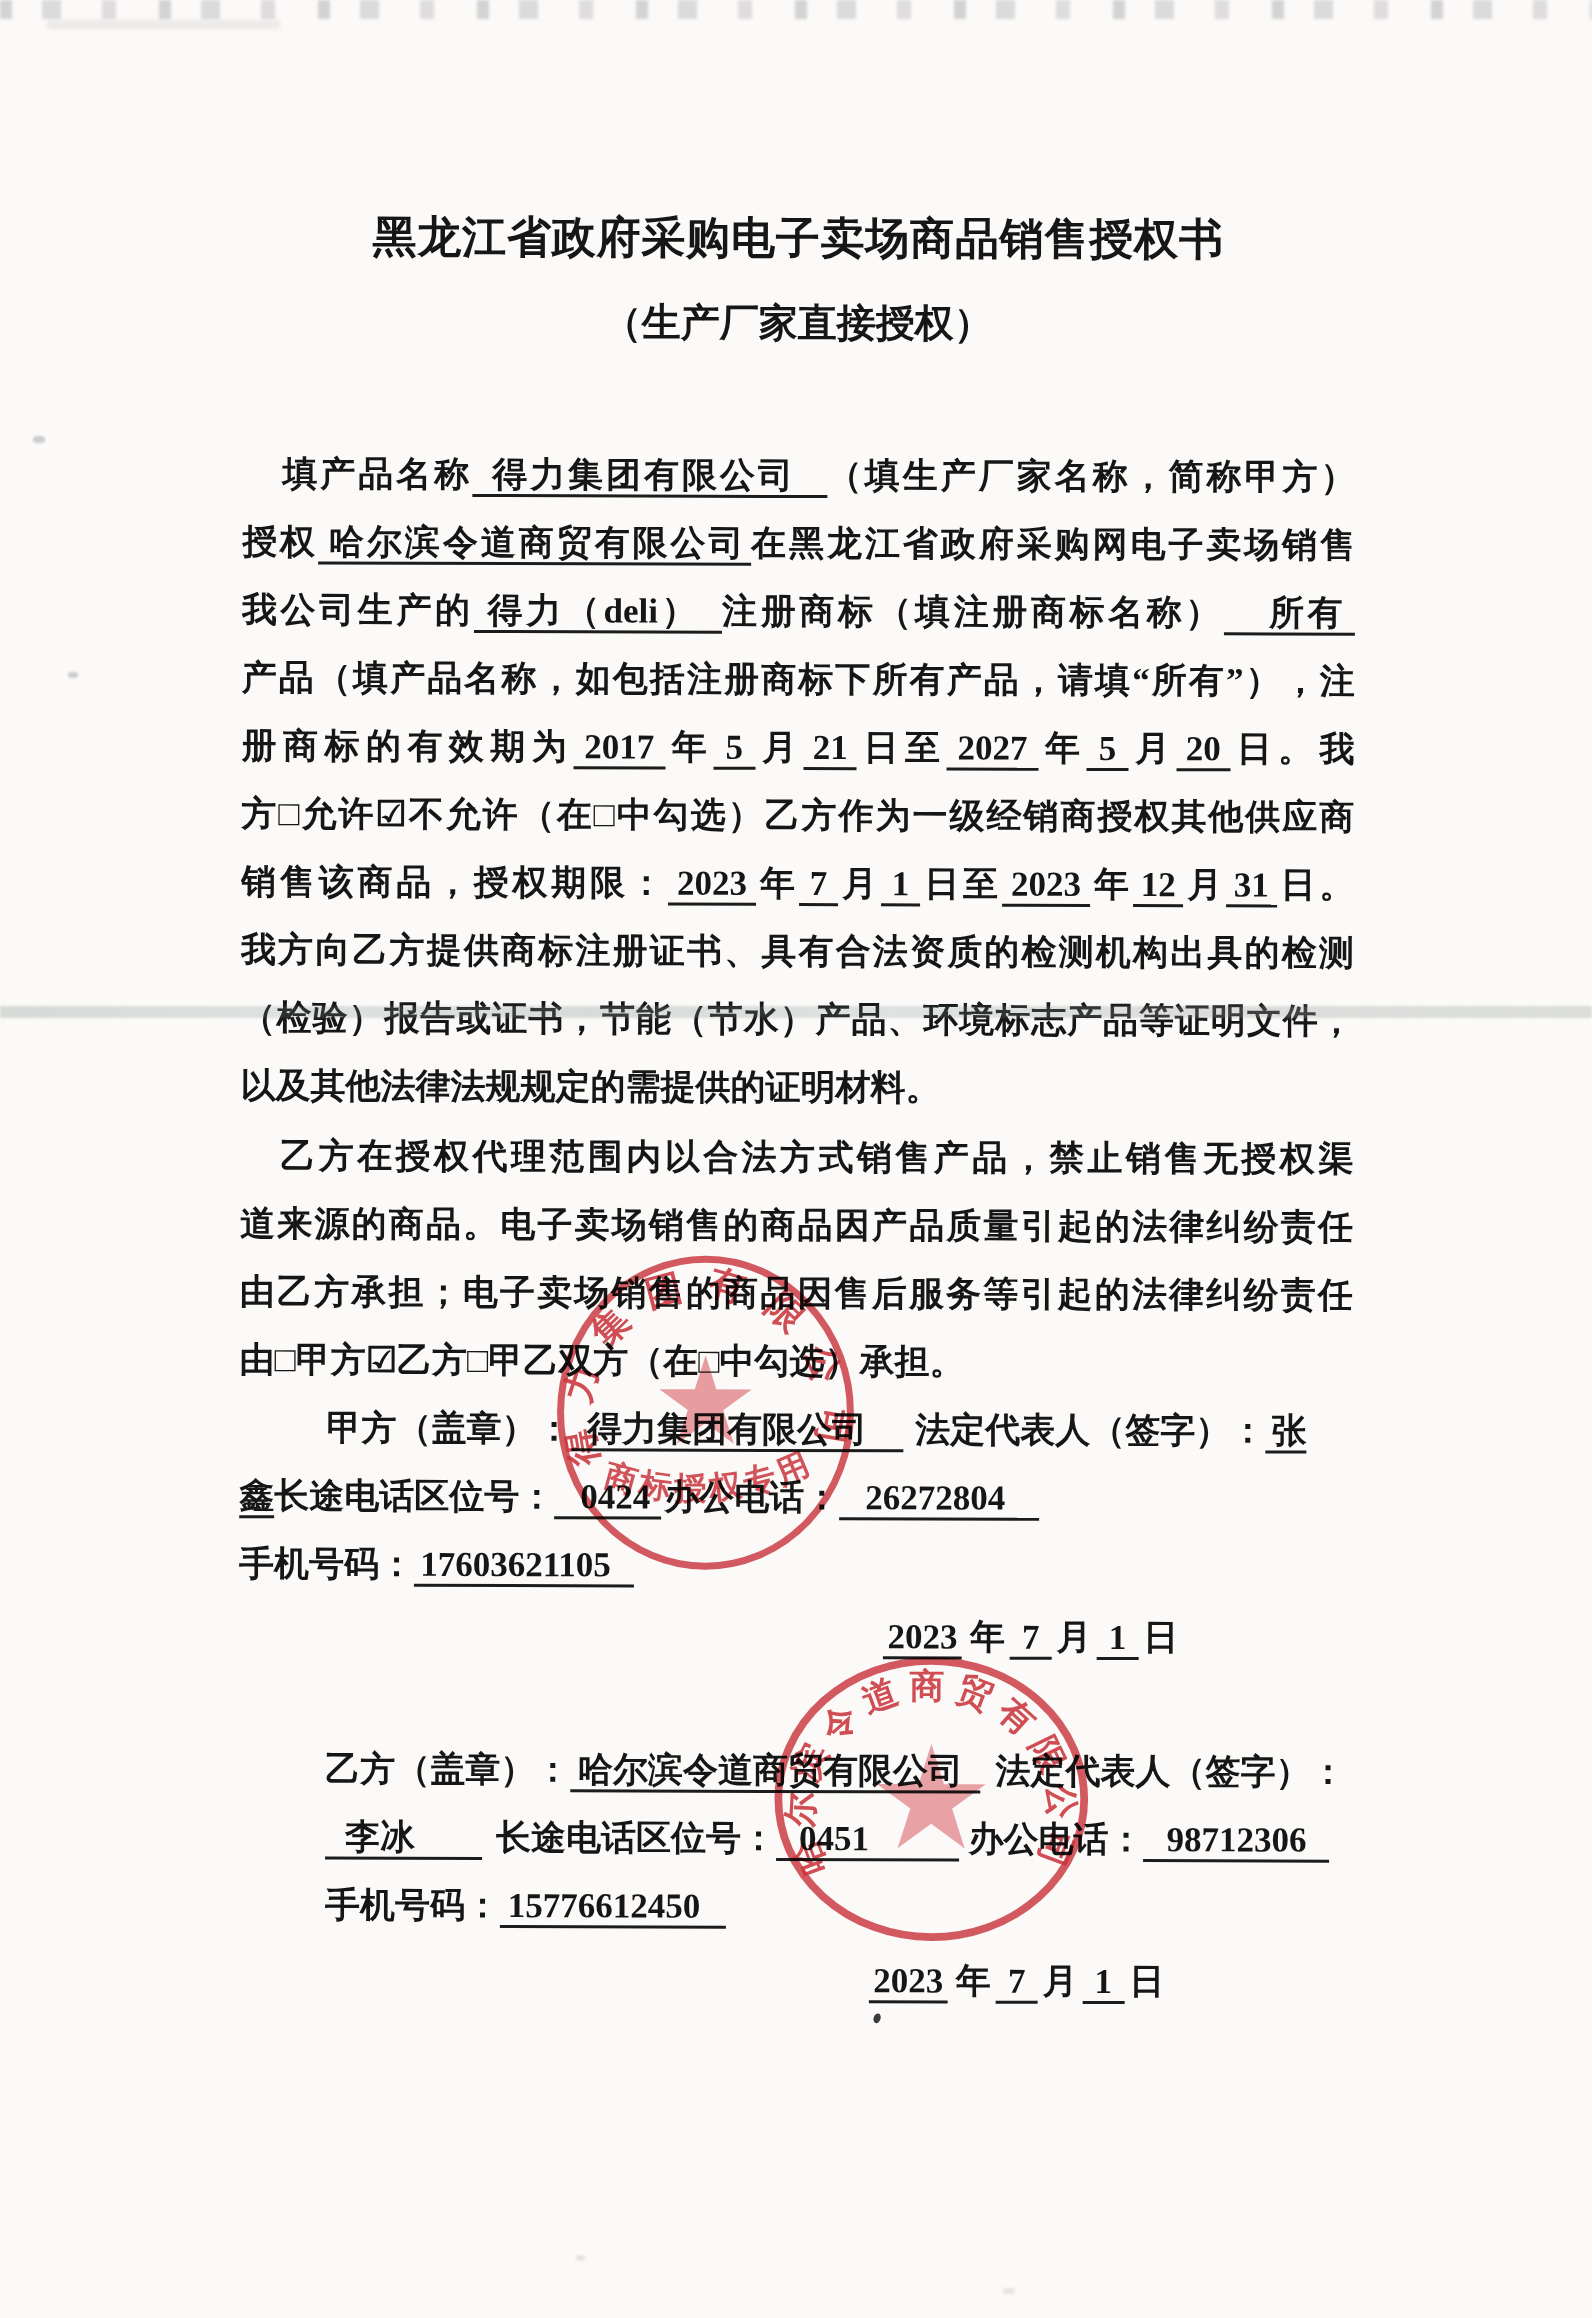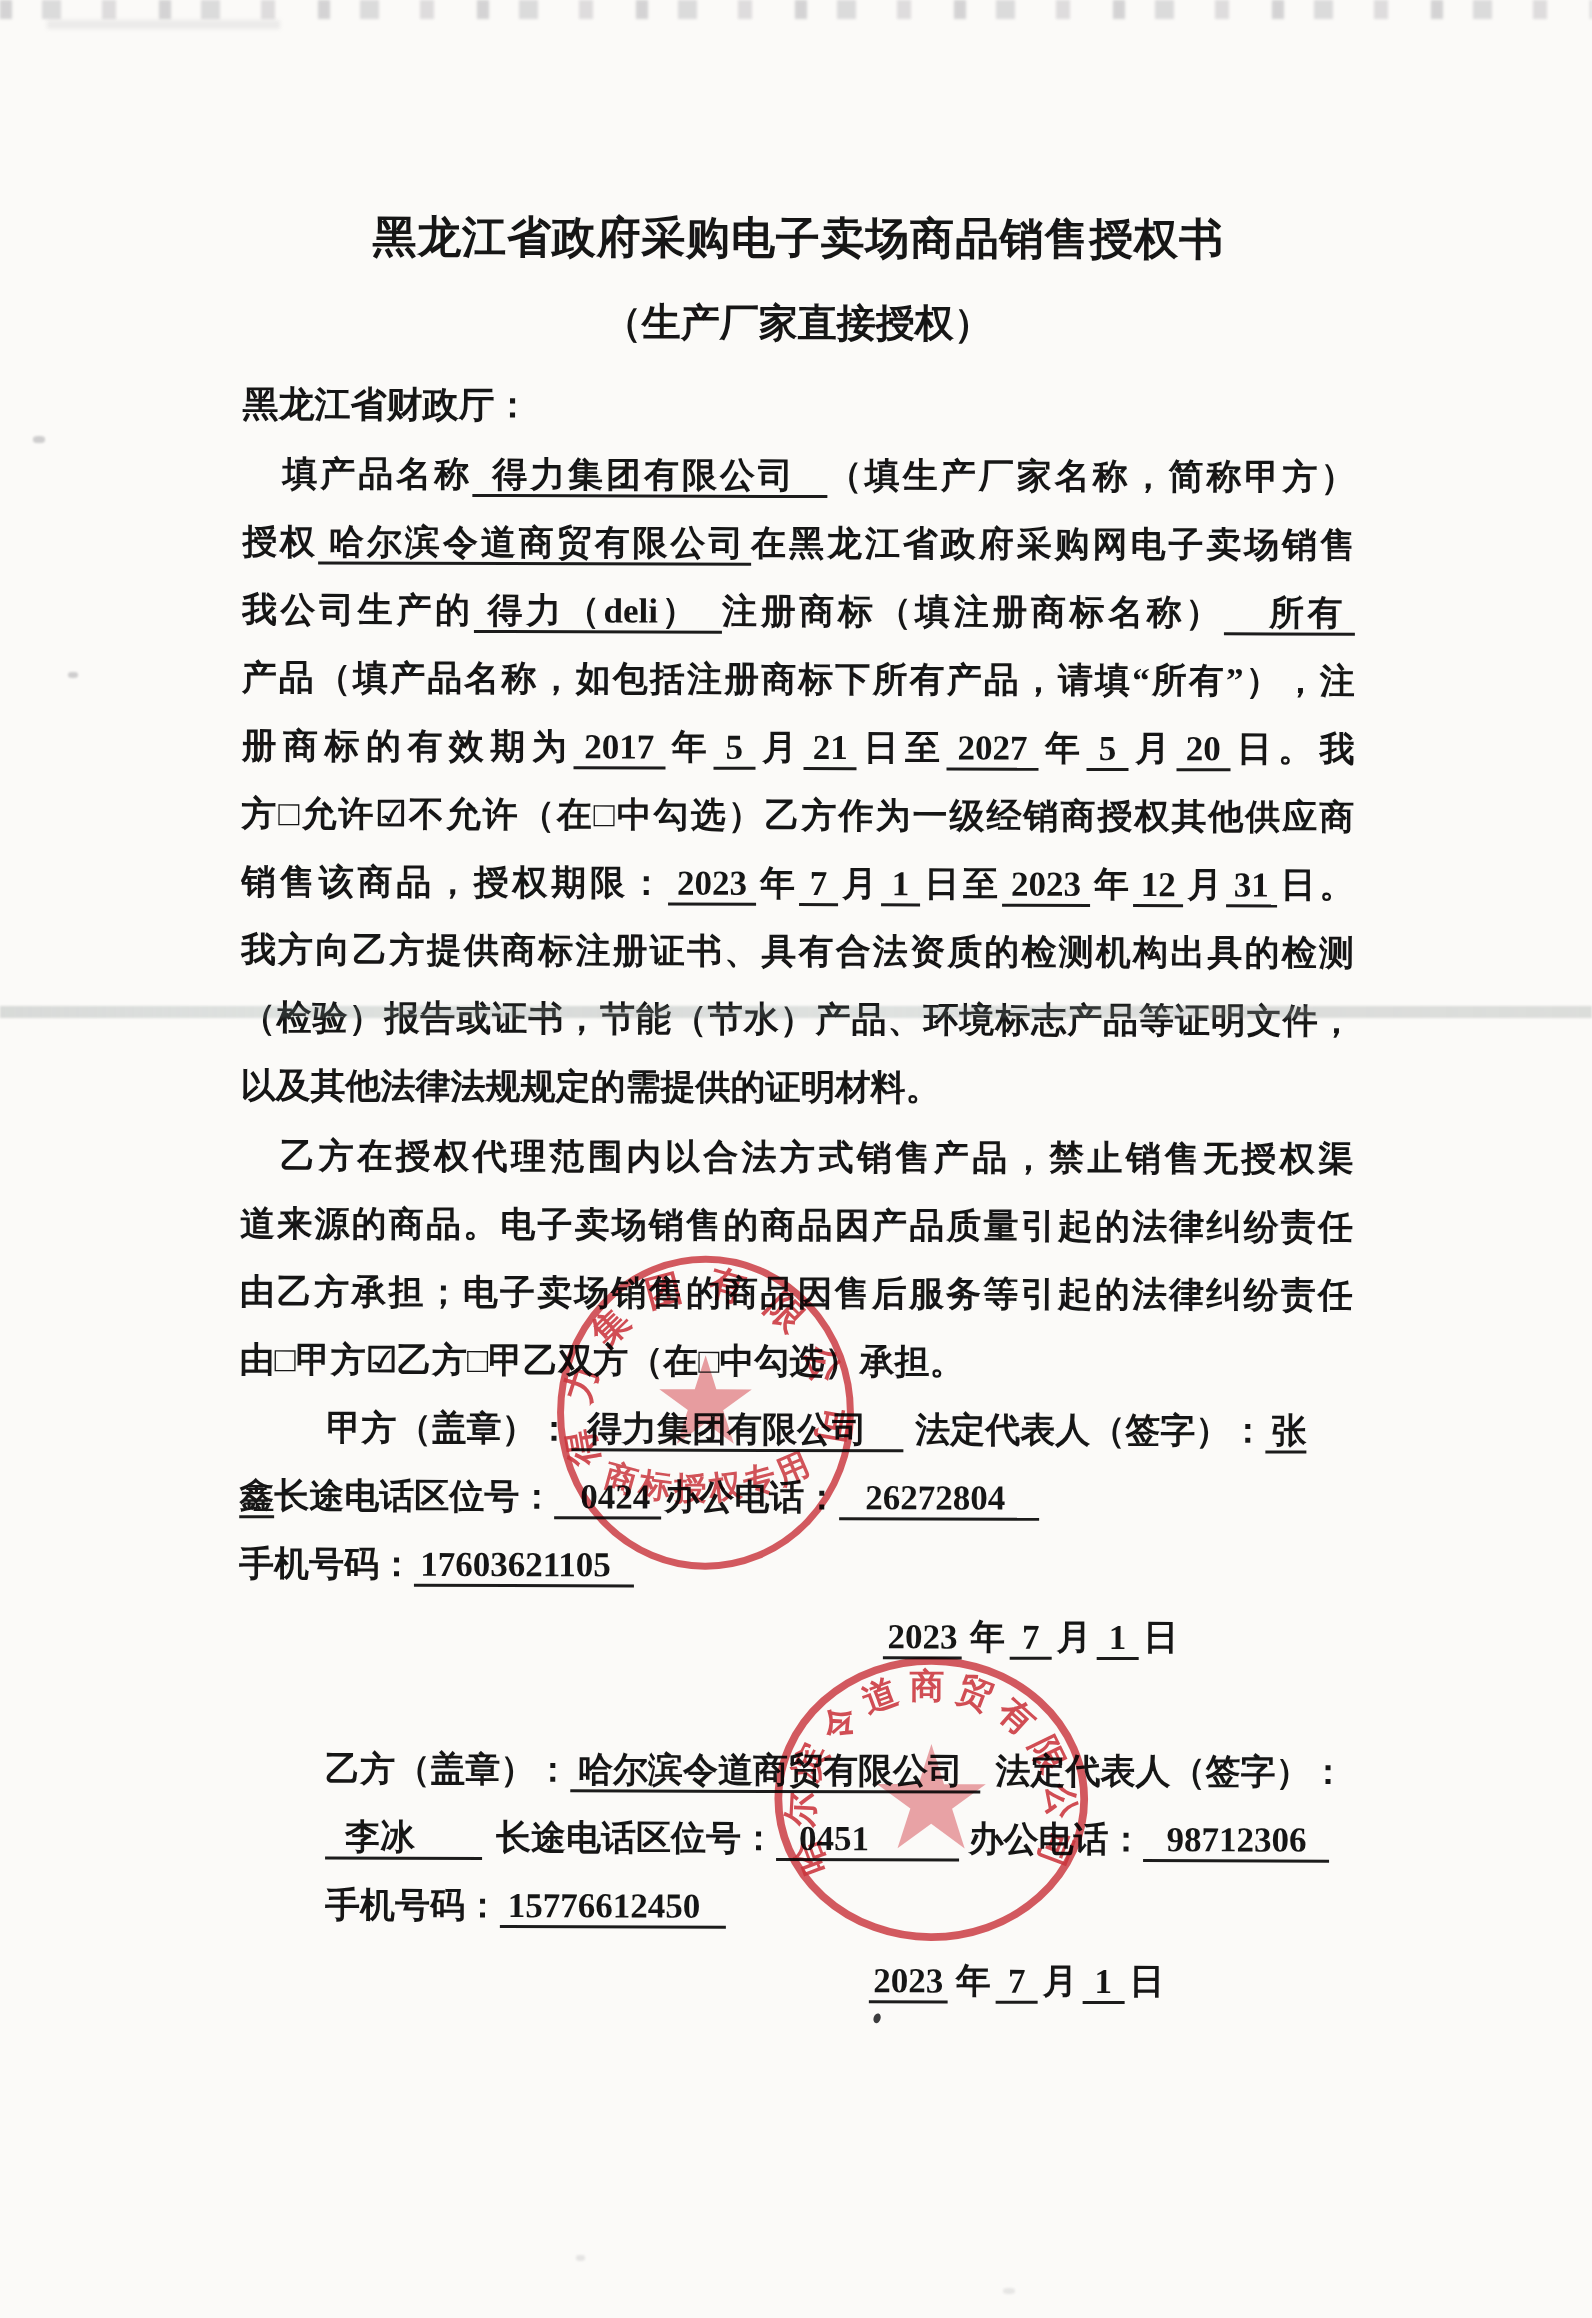--- a/index.html
+++ b/index.html
@@ -71,21 +71,20 @@
   svg text{font-family:"Liberation Serif","DejaVu Serif",serif;font-weight:700;}
 </style>
 </head>
 <body>
 
 <div class="page">
   <div class="tilt">
 
     <div class="title">黑龙江省政府采购电子卖场商品销售授权书</div>
     <div class="subtitle">（生产厂家直接授权）</div>
-    <div class="addressee">黑龙江省财政厅：</div>
 
     <div class="para p1">
         <div class="line jst ind"><span>填产品名称</span><span class="u" style="padding-left: 20px; padding-right: 31px;">得力集团有限公司</span><span>（填生产厂家名称，简称甲方）</span></div>
         <div class="line jst"><span>授权</span><span class="u" style="padding-left: 11px; padding-right: 4.7px;">哈尔滨令道商贸有限公司</span><span>在黑龙江省政府采购网电子卖场销售</span></div>
         <div class="line jst"><span>我公司生产的</span><span class="u" style="padding-left: 14px; padding-right: 22px;">得力（deli）</span><span>注册商标（填注册商标名称）</span><span class="u" style="padding-left: 45px; padding-right: 12.4px;">所有</span></div>
         <div class="line jst"><span>产品（填产品名称，如包括注册商标下所有产品，请填“所有”），注</span></div>
         <div class="line jst"><span>册商标的有效期为</span><span class="u" style="padding-left: 11px; padding-right: 11px;">2017</span><span>年</span><span class="u" style="padding-left: 12.4px; padding-right: 12.4px;">5</span><span>月</span><span class="u" style="padding-left: 9.3px; padding-right: 9.3px;">21</span><span>日至</span><span class="u" style="padding-left: 11px; padding-right: 11px;">2027</span><span>年</span><span class="u" style="padding-left: 12.4px; padding-right: 12.4px;">5</span><span>月</span><span class="u" style="padding-left: 9.3px; padding-right: 9.3px;">20</span><span>日。我</span></div>
         <div class="line jst"><span>方□允许☑不允许（在□中勾选）乙方作为一级经销商授权其他供应商</span></div>
         <div class="line jst"><span>销售该商品，授权期限：</span><span class="u" style="padding-left: 9.3px; padding-right: 9.3px;">2023</span><span>年</span><span class="u" style="padding-left: 11px; padding-right: 11px;">7</span><span>月</span><span class="u" style="padding-left: 11px; padding-right: 11px;">1</span><span>日至</span><span class="u" style="padding-left: 9.3px; padding-right: 9.3px;">2023</span><span>年</span><span class="u" style="padding-left: 7.8px; padding-right: 7.8px;">12</span><span>月</span><span class="u" style="padding-left: 7.8px; padding-right: 7.8px;">31</span><span>日。</span></div>
         <div class="line jst"><span>我方向乙方提供商标注册证书、具有合法资质的检测机构出具的检测</span></div>

